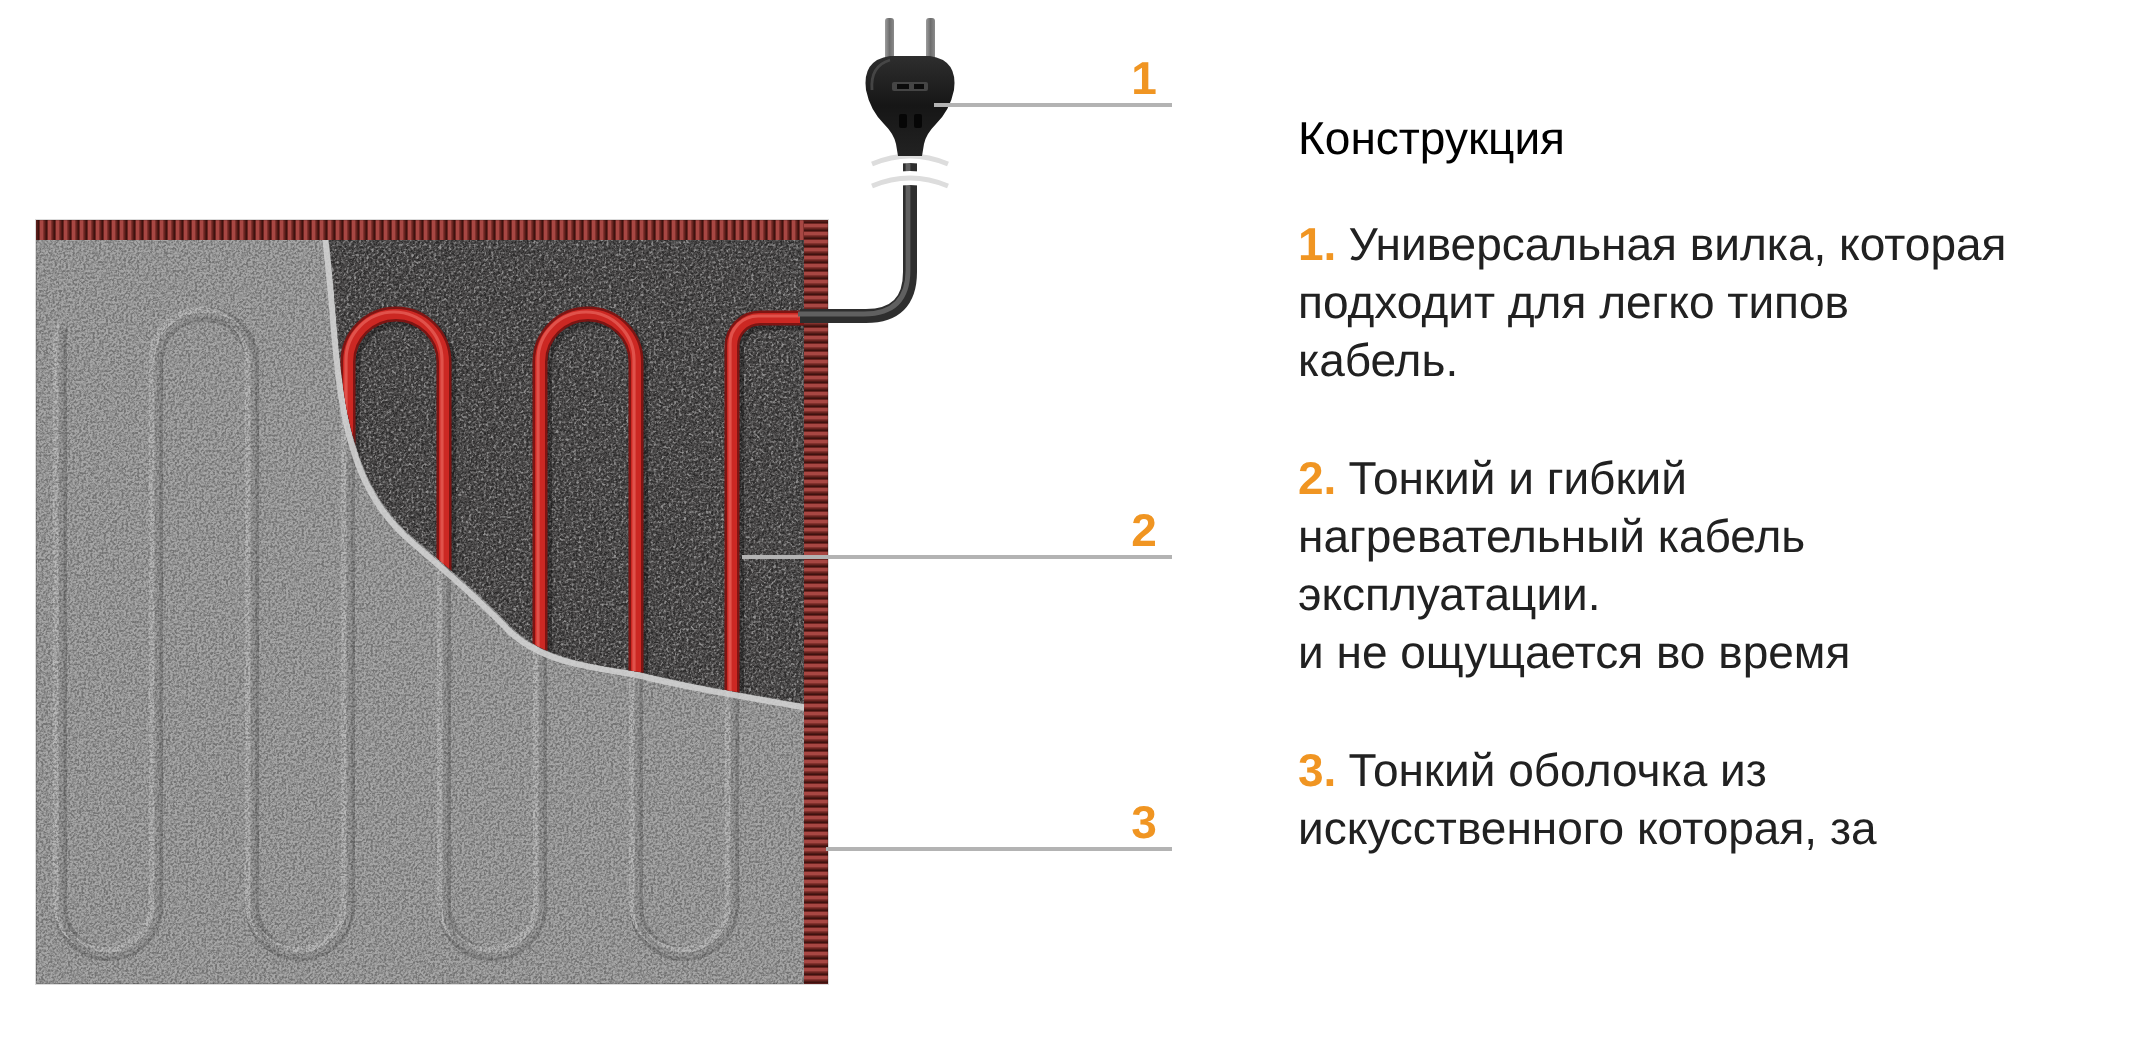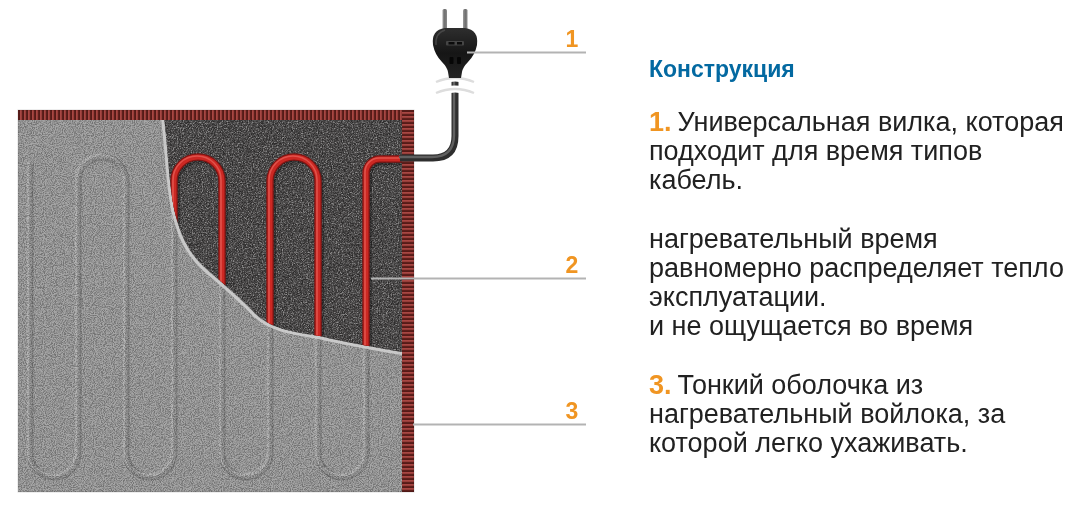--- a/index.html
+++ b/index.html
@@ -1,22 +1,22 @@
 <!DOCTYPE html>
 <html><head>
 <meta charset="utf-8">
 <style>
   html,body{margin:0;padding:0;background:#ffffff;}
   body{width:1072px;height:530px;position:relative;overflow:hidden;
        font-family:"Liberation Sans","DejaVu Sans",sans-serif;}
   .stage{position:absolute;inset:0;}
   svg{position:absolute;left:0;top:0;}
   .panel{position:absolute;left:649px;top:54px;width:420px;color:#212121;}
-  .panel h2{font-size:23px;line-height:30px;font-weight:700;color:#0369a1;margin:0 0 24px 0;}
-  .para{font-size:27px;line-height:29px;margin:0 0 30px 0;}
+  .panel h2{font-size:23px;line-height:30px;font-weight:400;color:#000000;margin:0 0 24px 0;}
+  .para{font-size:23px;line-height:29px;margin:0 0 30px 0;}
   .line{height:29px;white-space:nowrap;}
   .num{color:#F09522;font-weight:700;margin-right:6px;}
   .callout-num{fill:#F09522;font:700 23px "Liberation Sans","DejaVu Sans",sans-serif;}
 </style>
 </head>
 <body>
 
 <div class="stage">
 
   <svg width="610" height="530" viewBox="0 0 610 530">
@@ -142,30 +142,29 @@
       <line x1="413" y1="424.5" x2="586" y2="424.5" stroke="#b3b3b3" stroke-width="2"></line>
       <text x="572" y="419" text-anchor="middle" class="callout-num">3</text>
     </g>
   </svg>
 
   <div class="panel">
     <h2>Конструкция</h2>
 
     <div class="para">
       <div class="line"><span class="num">1.</span><span>Универсальная вилка, которая</span></div>
-      <div class="line">подходит для время типов</div>
+      <div class="line">подходит для легко типов</div>
       <div class="line">кабель.</div>
     </div>
 
     <div class="para">
-      <div class="line">нагревательный время</div>
-      <div class="line">равномерно распределяет тепло</div>
+      <div class="line"><span class="num">2.</span><span>Тонкий и гибкий</span></div>
+      <div class="line">нагревательный кабель</div>
       <div class="line">эксплуатации.</div>
       <div class="line">и не ощущается во время</div>
     </div>
 
     <div class="para">
       <div class="line"><span class="num">3.</span><span>Тонкий оболочка из</span></div>
-      <div class="line">нагревательный войлока, за</div>
-      <div class="line">которой легко ухаживать.</div>
+      <div class="line">искусственного которая, за</div>
     </div>
   </div>
 </div>
 
 </body></html>

